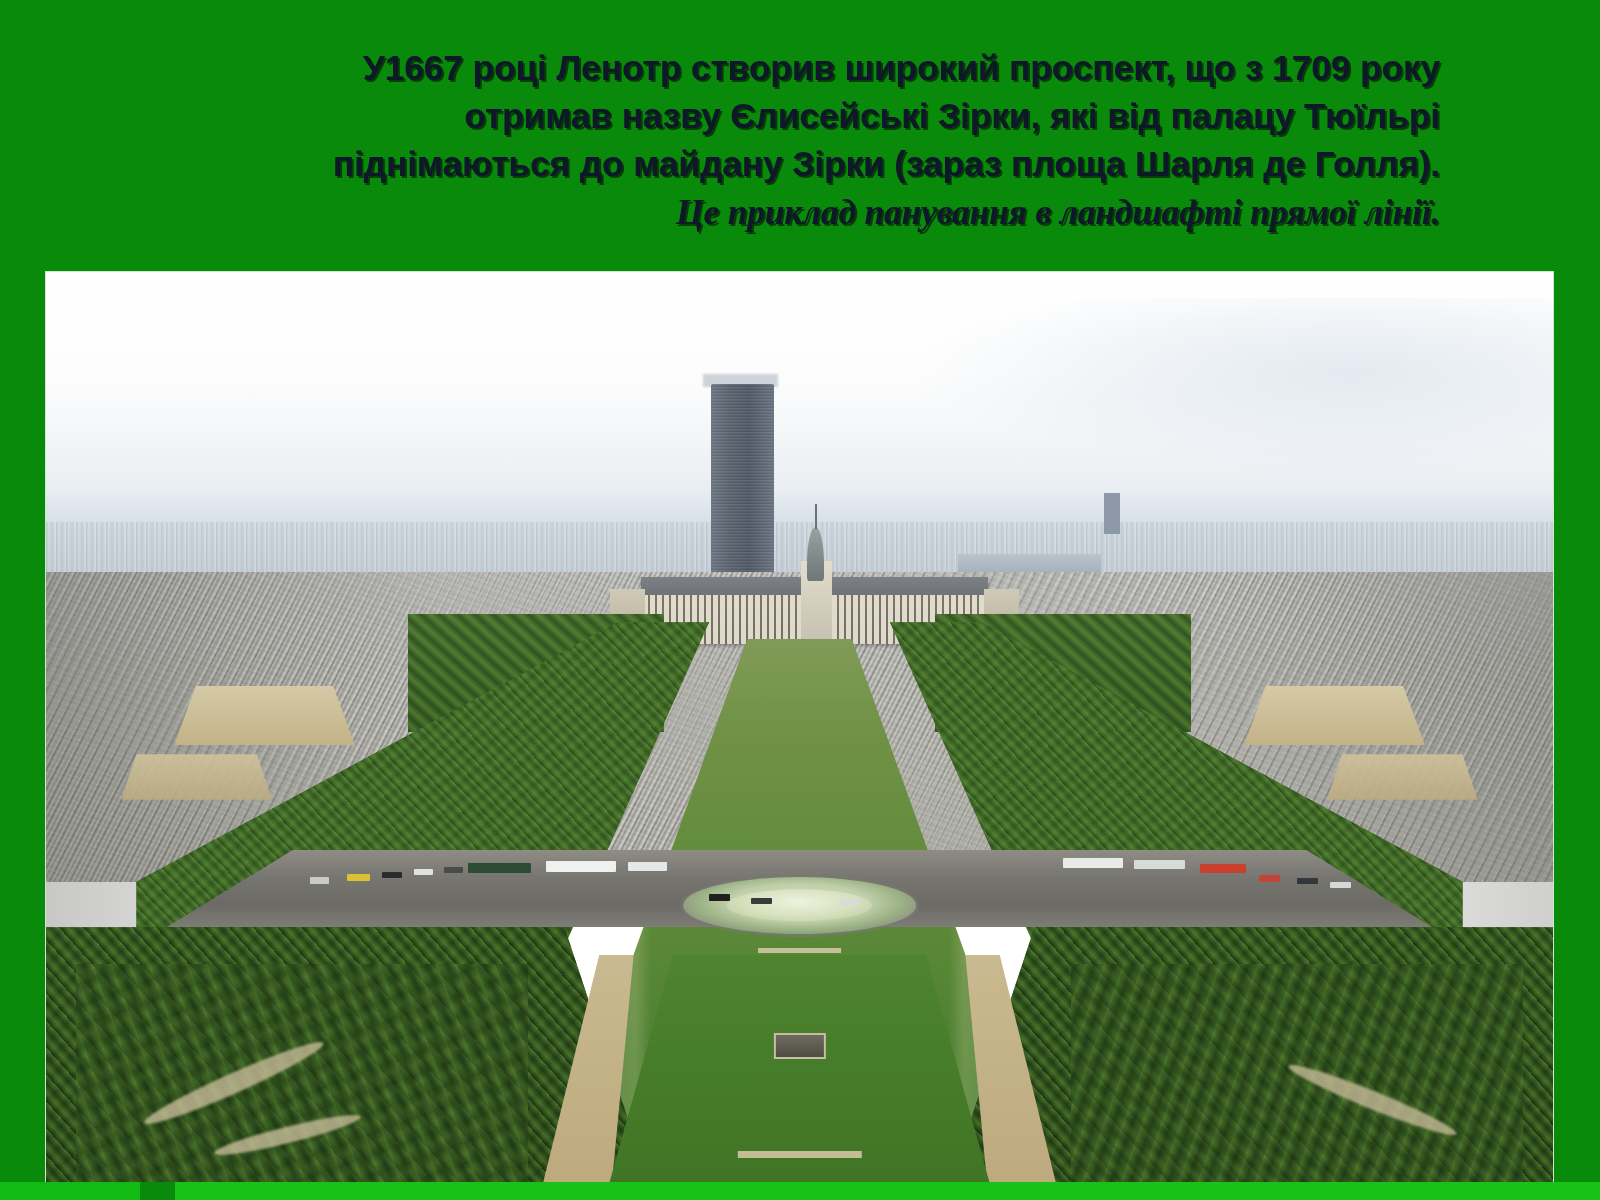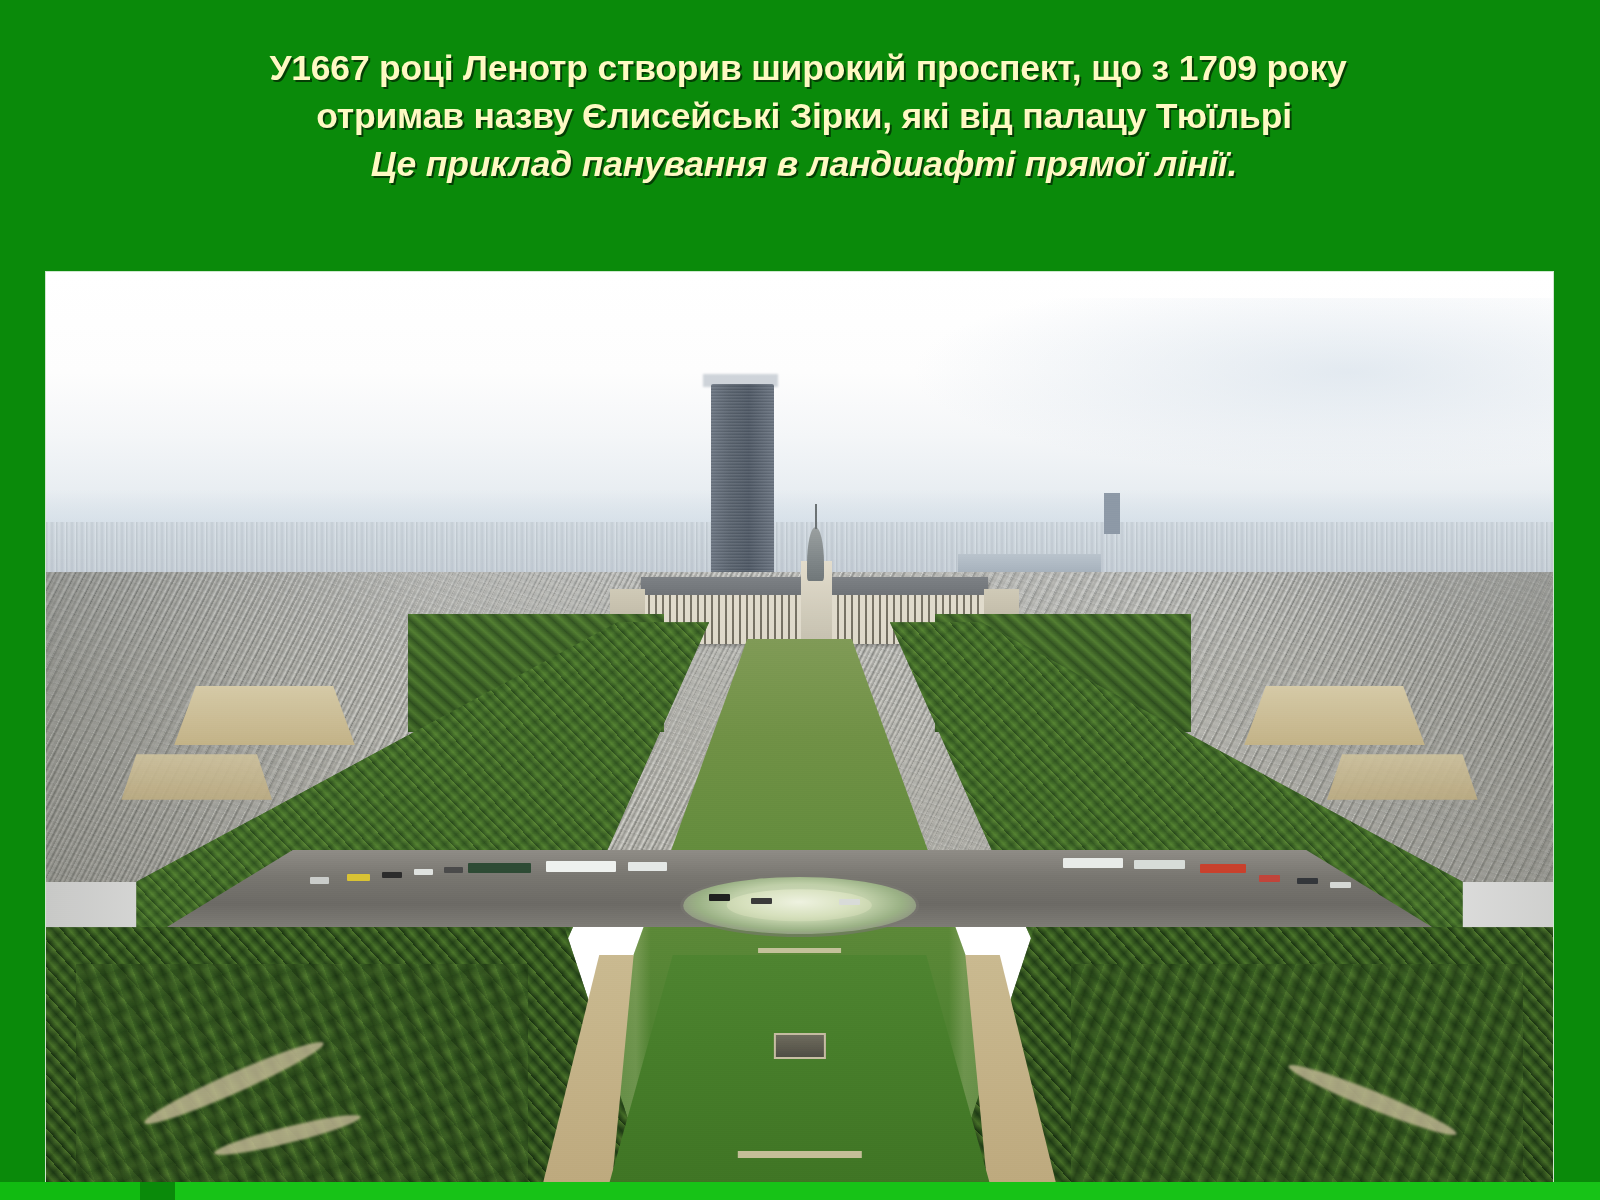--- a/index.html
+++ b/index.html
@@ -24,28 +24,28 @@
 
   
   .caption {
     position: absolute;
     left: 168px;
     top: 44px;
     width: 1272px;
     font-size: 35.5px;
     line-height: 48px;
     font-weight: bold;
-    color: #fef9c3;
+    color: #0f172a;
     letter-spacing: -0.2px;
     text-shadow: 2px 2px 0 rgba(0,0,0,0.55);
-    text-align: center;
+    text-align: right;
   }
   .caption .line { display: block; white-space: nowrap; }
   .caption .line.l1 { text-indent: 8px; }
-  .caption .line.l4 { font-style: italic; }
+  .caption .line.l4 { font-style: italic; font-family: Liberation Serif, serif; }
 
   
   .photo-frame {
     position: absolute;
     left: 46px;
     top: 272px;
     width: 1507px;
     height: 910px;
     overflow: hidden;
     background: #ffffff;
@@ -494,20 +494,21 @@
   .seg-c { left: 175px; width: 1425px; background: #17c317; }
 </style>
 </head>
 <body>
 
 <div class="slide">
 
   <div class="caption">
     <span class="line l1">У1667 році Ленотр створив широкий проспект, що з 1709 року</span>
     <span class="line l2">отримав назву Єлисейські Зірки, які від палацу Тюїльрі</span>
+    <span class="line l3">піднімаються до майдану Зірки (зараз площа Шарля де Голля).</span>
     <span class="line l4">Це приклад панування в ландшафті прямої лінії.</span>
   </div>
 
   <div class="photo-frame">
     <div class="photo">
 
       <div class="sky"></div>
       <div class="haze"></div>
       <div class="city-far"></div>
 

